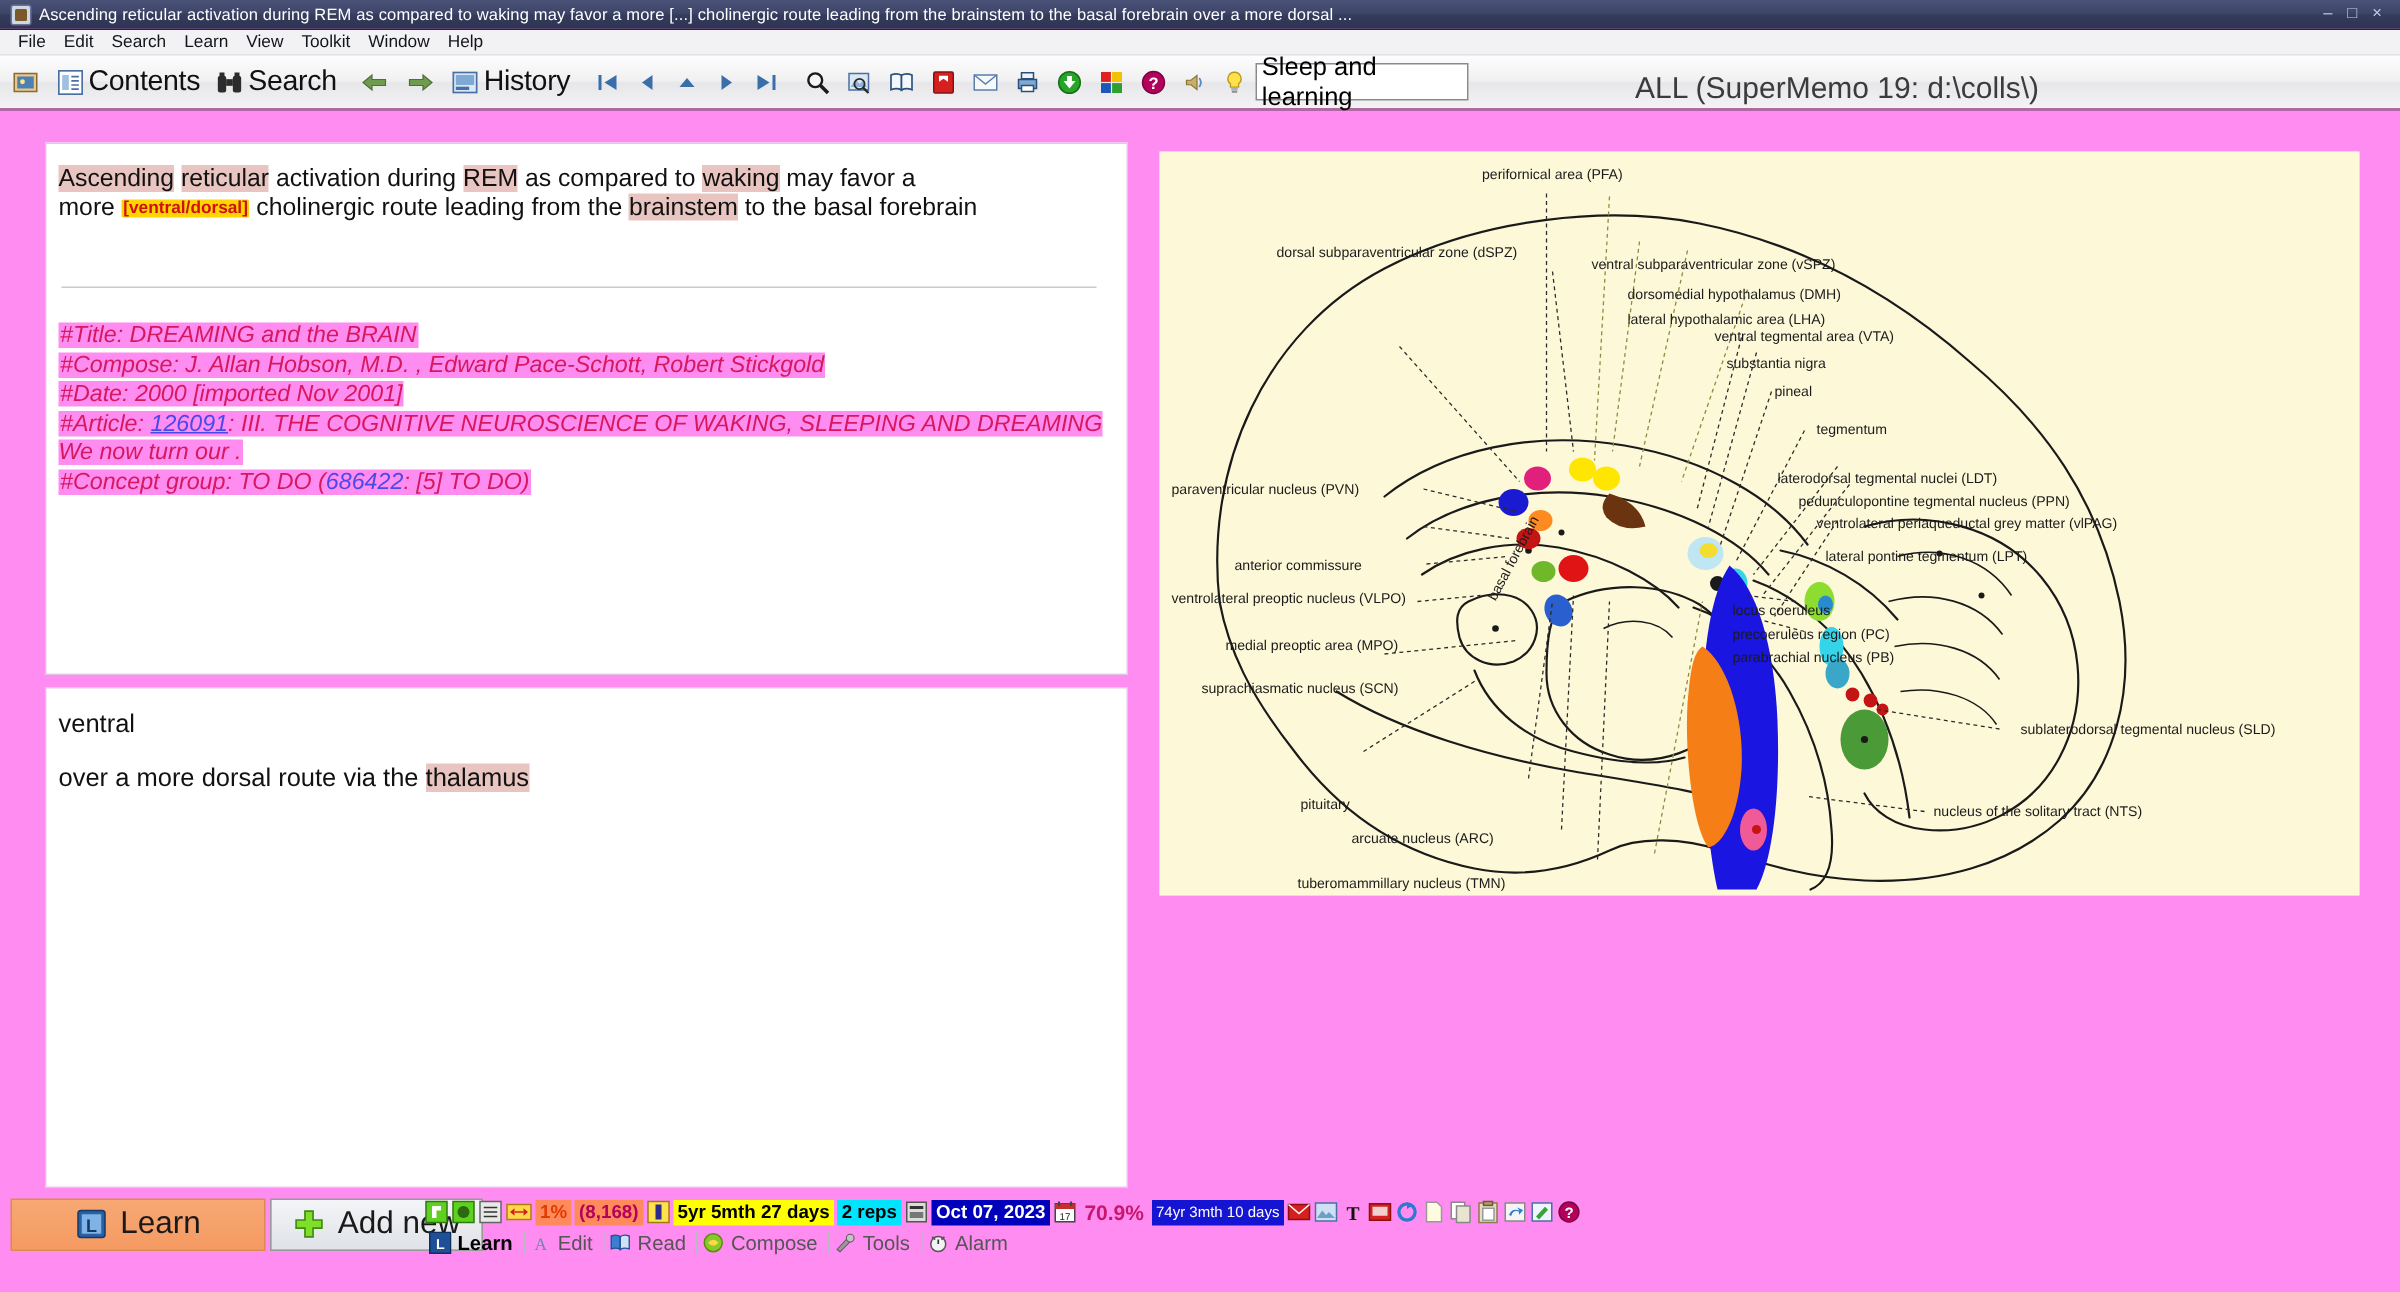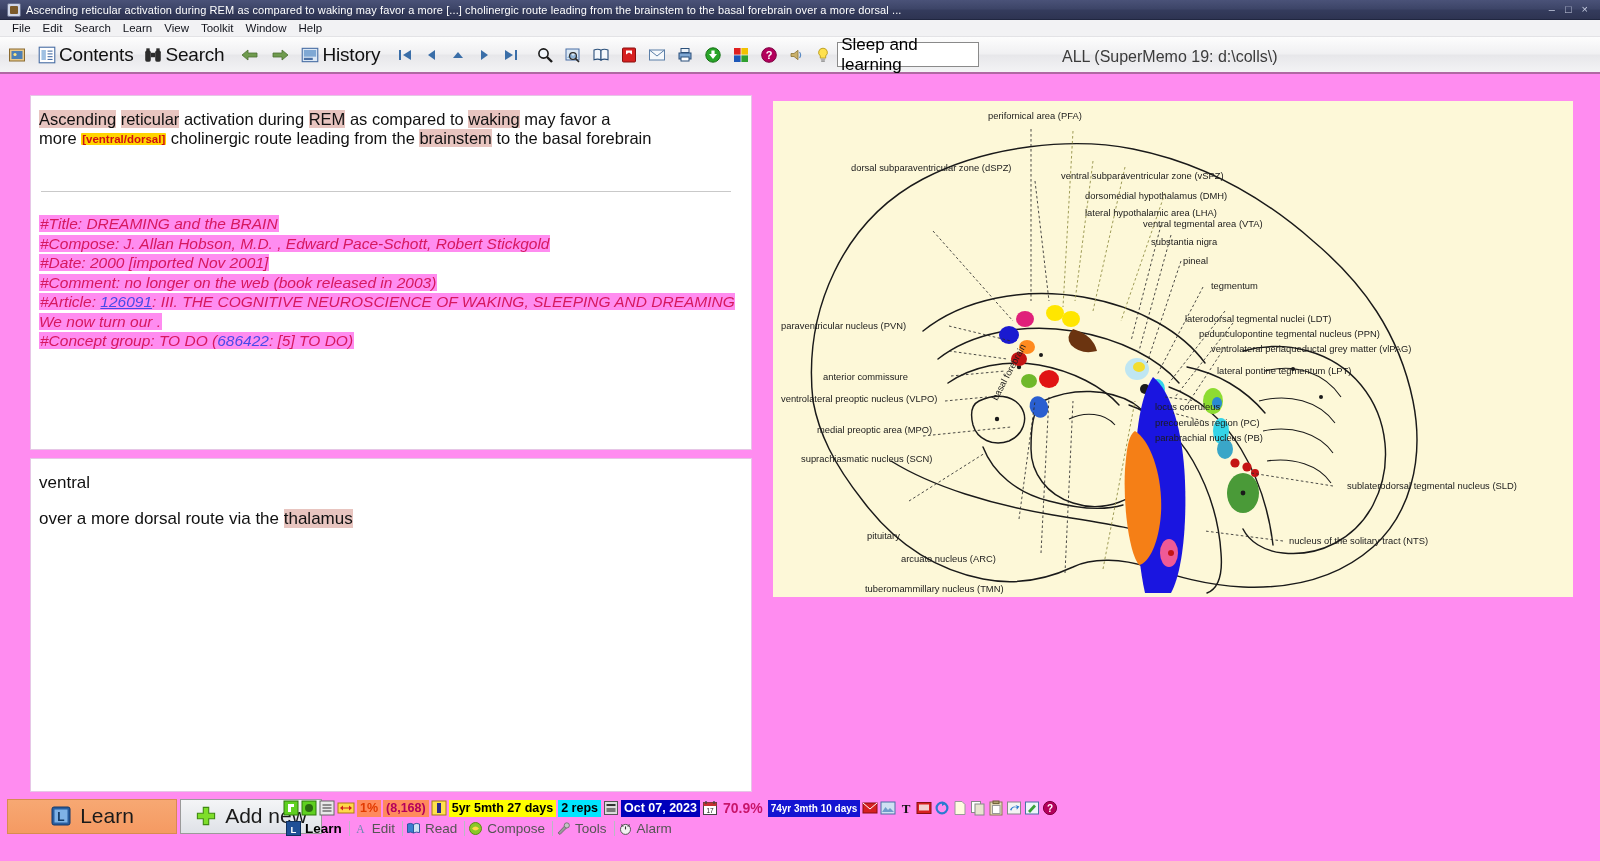--- a/index.html
+++ b/index.html
@@ -61,22 +61,22 @@
   .icon16 { width: 20px; height: 20px; display:inline-block; position: relative; }
 
   .navarrow { font-size: 13px; color: #3a6ea8; padding: 0 5px; }
 
   .searchbox {
     height: 25px; width: 142px; background: #fff; border: 1px solid #8a8a8a;
     font-size: 17px; padding: 0 3px; display: flex; align-items: center;
     color: #000; margin-left: 2px;
   }
   .collection-label {
-    position: absolute; left: 1062px; top: 11px;
-    font-size: 16px; color: #3b3b3b;
+    position: absolute; left: 1090px; top: 11px;
+    font-size: 20px; color: #3b3b3b;
   }
 
   
   .workspace { position: absolute; left:0; top: 76px; width: 1600px; height: 721px; background:#ff8cf0; }
 
   .panel { position: absolute; background: #fff; border: 1px solid #e6c6e6; }
 
   #question-panel { left: 30px; top: 19px; width: 722px; height: 355px; padding: 14px 10px 0 8px; }
   #answer-panel  { left: 30px; top: 382px; width: 722px; height: 334px; padding: 14px 10px 0 8px; }
   #image-panel   { left: 773px; top: 25px; width: 800px; height: 496px; background: #fdf8d8; border: none; }
@@ -117,21 +117,21 @@
   #add-new-button { width: 142px; margin-left: 3px; background: linear-gradient(180deg,#f4f5f7,#dfe2e7); }
 
   .statusgroup { position: absolute; left: 283px; top: 2px; display: flex; align-items: center; gap: 2px; height: 18px; }
   .st { height: 17px; display:flex; align-items:center; font-size: 12.5px; font-weight: bold; padding: 0 3px; white-space: nowrap; }
   .st-pct  { background: #ff8a5c; color: #e23a00; }
   .st-cnt  { background: #ff8a5c; color: #b5005c; }
   .st-int  { background: #ffff00; color: #000; }
   .st-reps { background: #00e5ff; color: #000; }
   .st-date { background: #0000bb; color: #fff; }
   .st-small{ color: #c8166b; font-size: 14px; font-weight: bold; background: transparent; }
-  .st-blue2{ background: #1414d2; color: #fff; font-size: 10px; font-weight: bold; }
+  .st-blue2{ background: #1414d2; color: #fff; font-size: 10px; font-weight: normal; }
 
   .menurow { position: absolute; left: 283px; top: 22px; display: flex; align-items: center; height: 19px; gap: 0; }
   .mrow-item { display:flex; align-items:center; gap:4px; font-size: 13.5px; color: #555; padding: 0 7px 0 3px; height: 19px; }
   .mrow-item.active { color: #000; font-weight: bold; }
   .mrow-sep { width:1px; height: 15px; background: #b9b9c4; }
 </style>
 </head>
 <body>
 
 <div id="app">
@@ -339,24 +339,20 @@
           <span class="refline"><span>#Title:</span>
           <span>DREAMING and the BRAIN</span></span>
         </div>
         <div>
           <span class="refline"><span>#Compose:</span>
           <span>J. Allan Hobson, M.D. , Edward Pace-Schott, Robert Stickgold</span></span>
         </div>
         <div>
           <span class="refline"><span>#Date:</span>
           <span>2000 [imported Nov 2001]</span></span>
-        </div>
-        <div>
-          <span class="refline"><span>#Comment:</span>
-          <span>no longer on the web (book released in 2003)</span></span>
         </div>
         <div>
           <span class="refline"><span>#Article:</span>
           <span class="reflink">126091</span><span>: III. THE COGNITIVE NEUROSCIENCE OF WAKING, SLEEPING AND DREAMING We now turn our .</span></span>
         </div>
         <div>
           <span class="refline"><span>#Concept group:</span>
           <span>TO DO (</span><span class="reflink2">686422</span><span>: [5] TO DO)</span></span>
         </div>
       </div>

